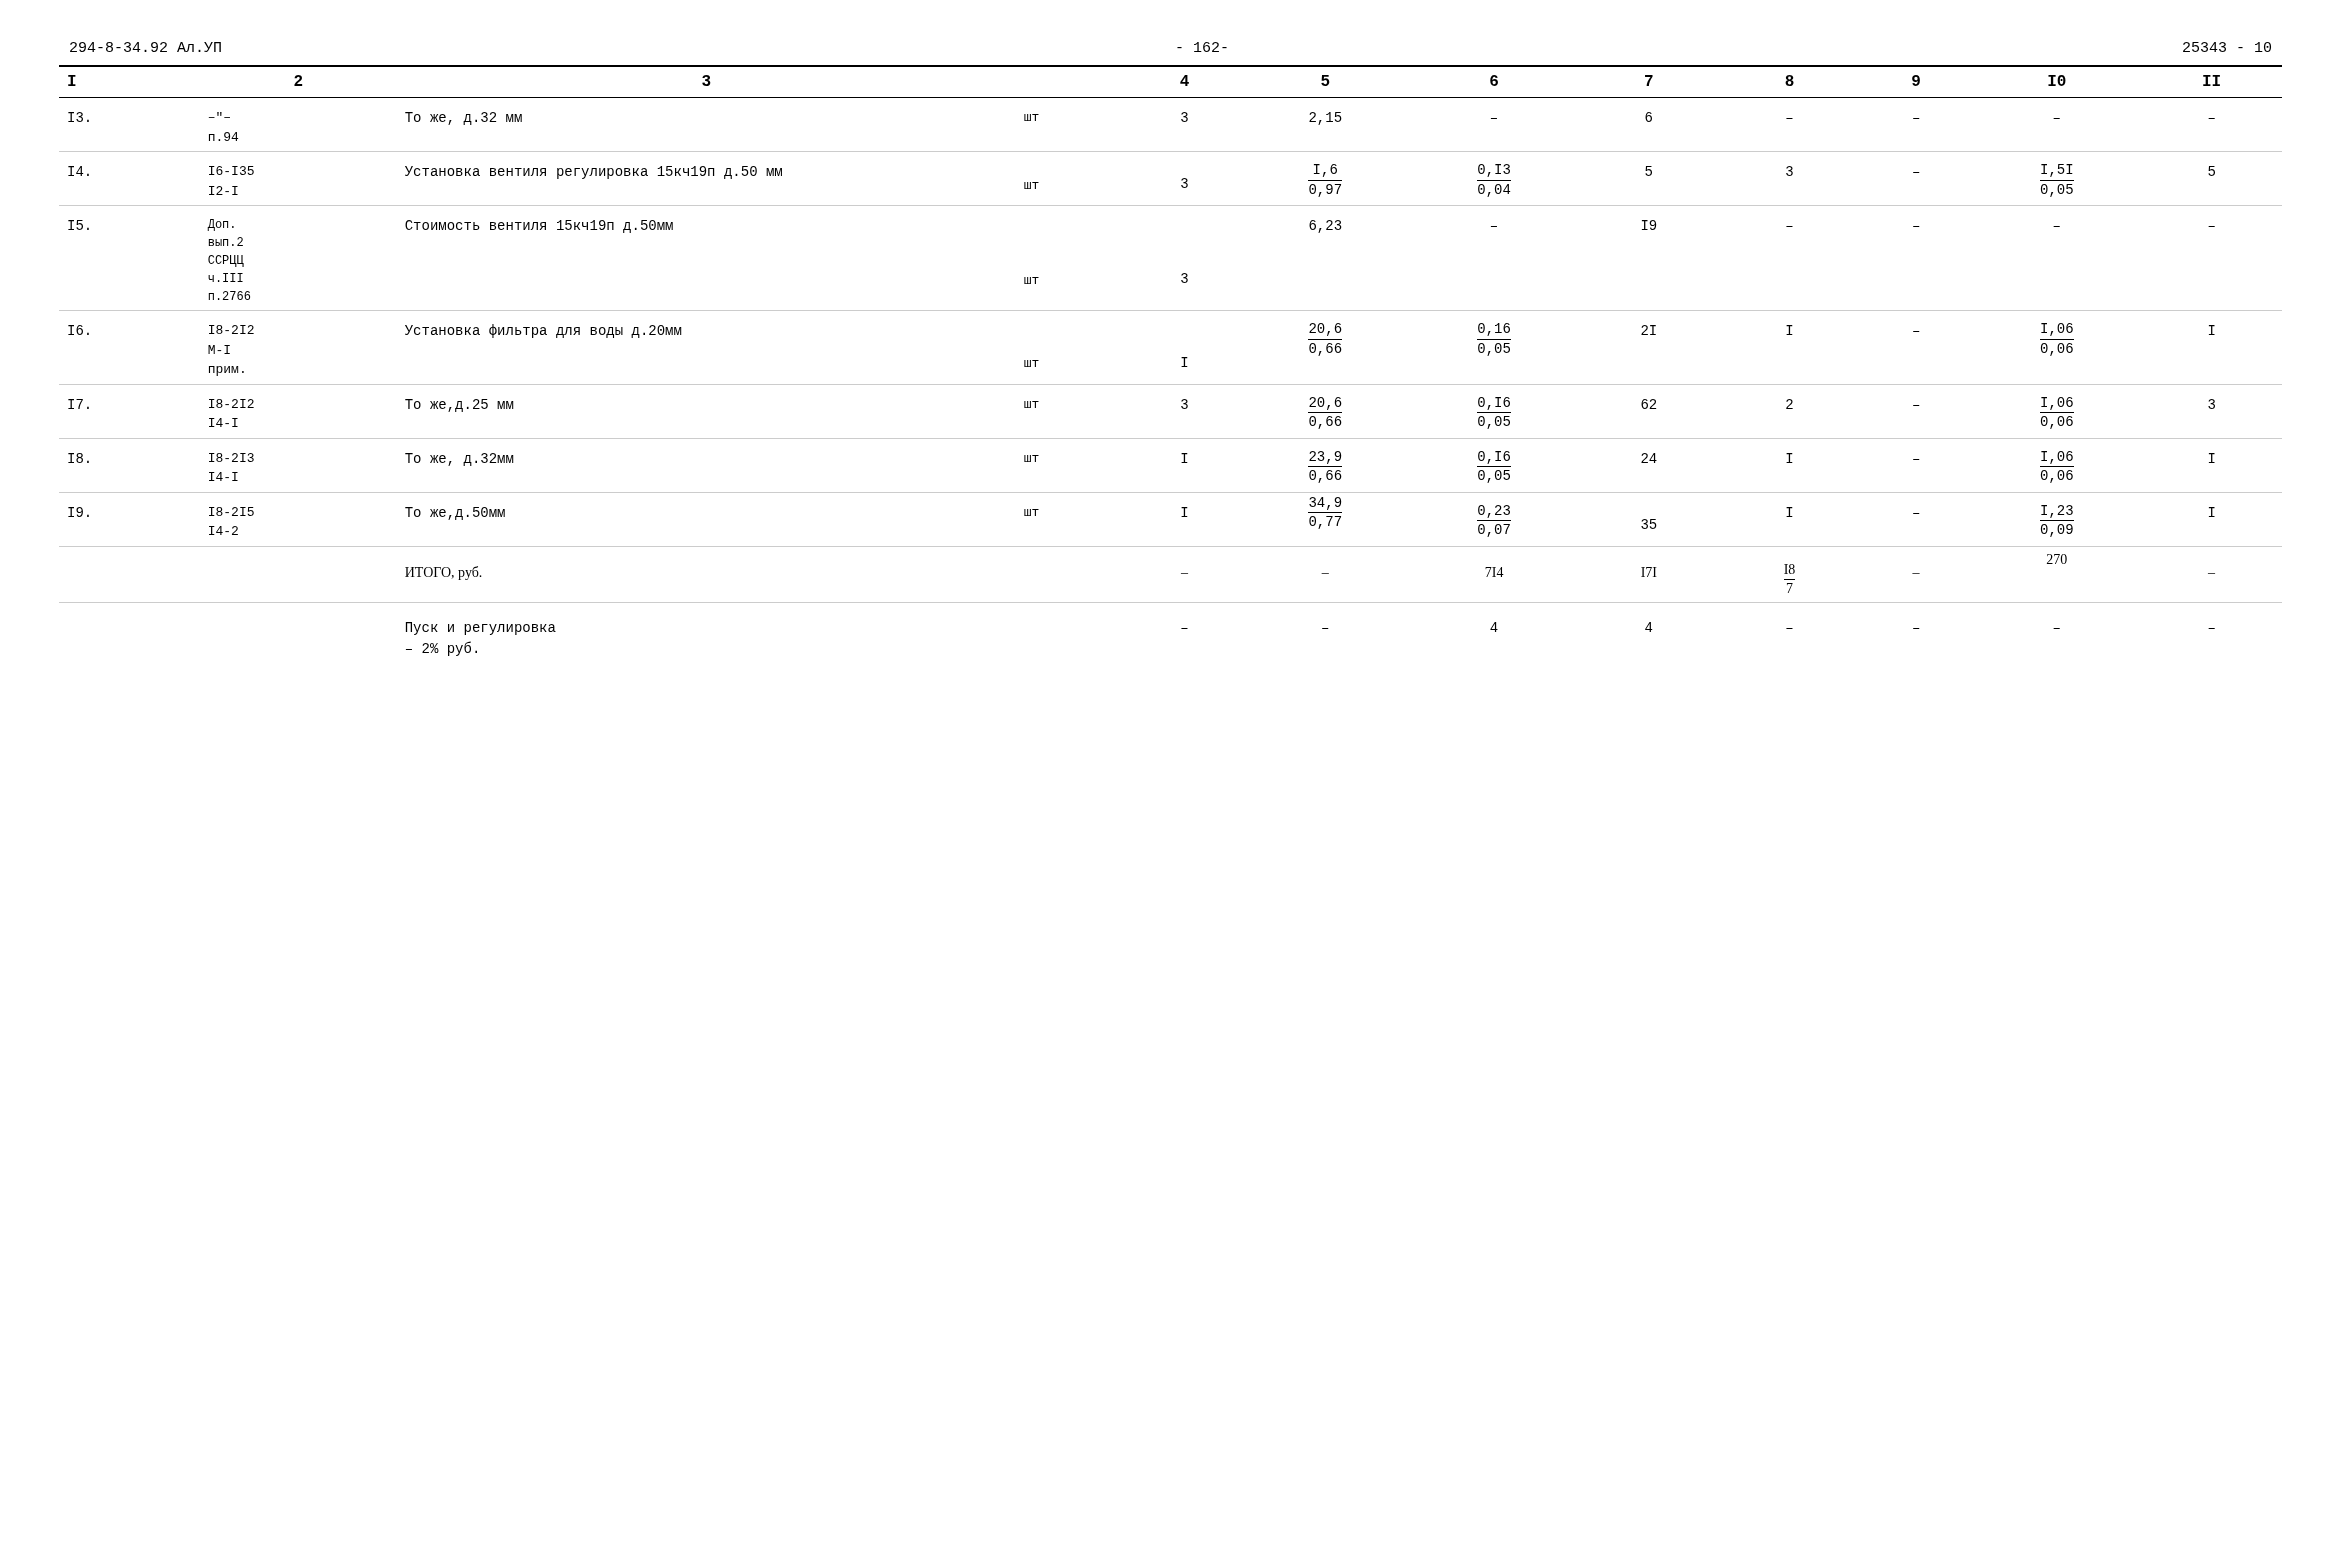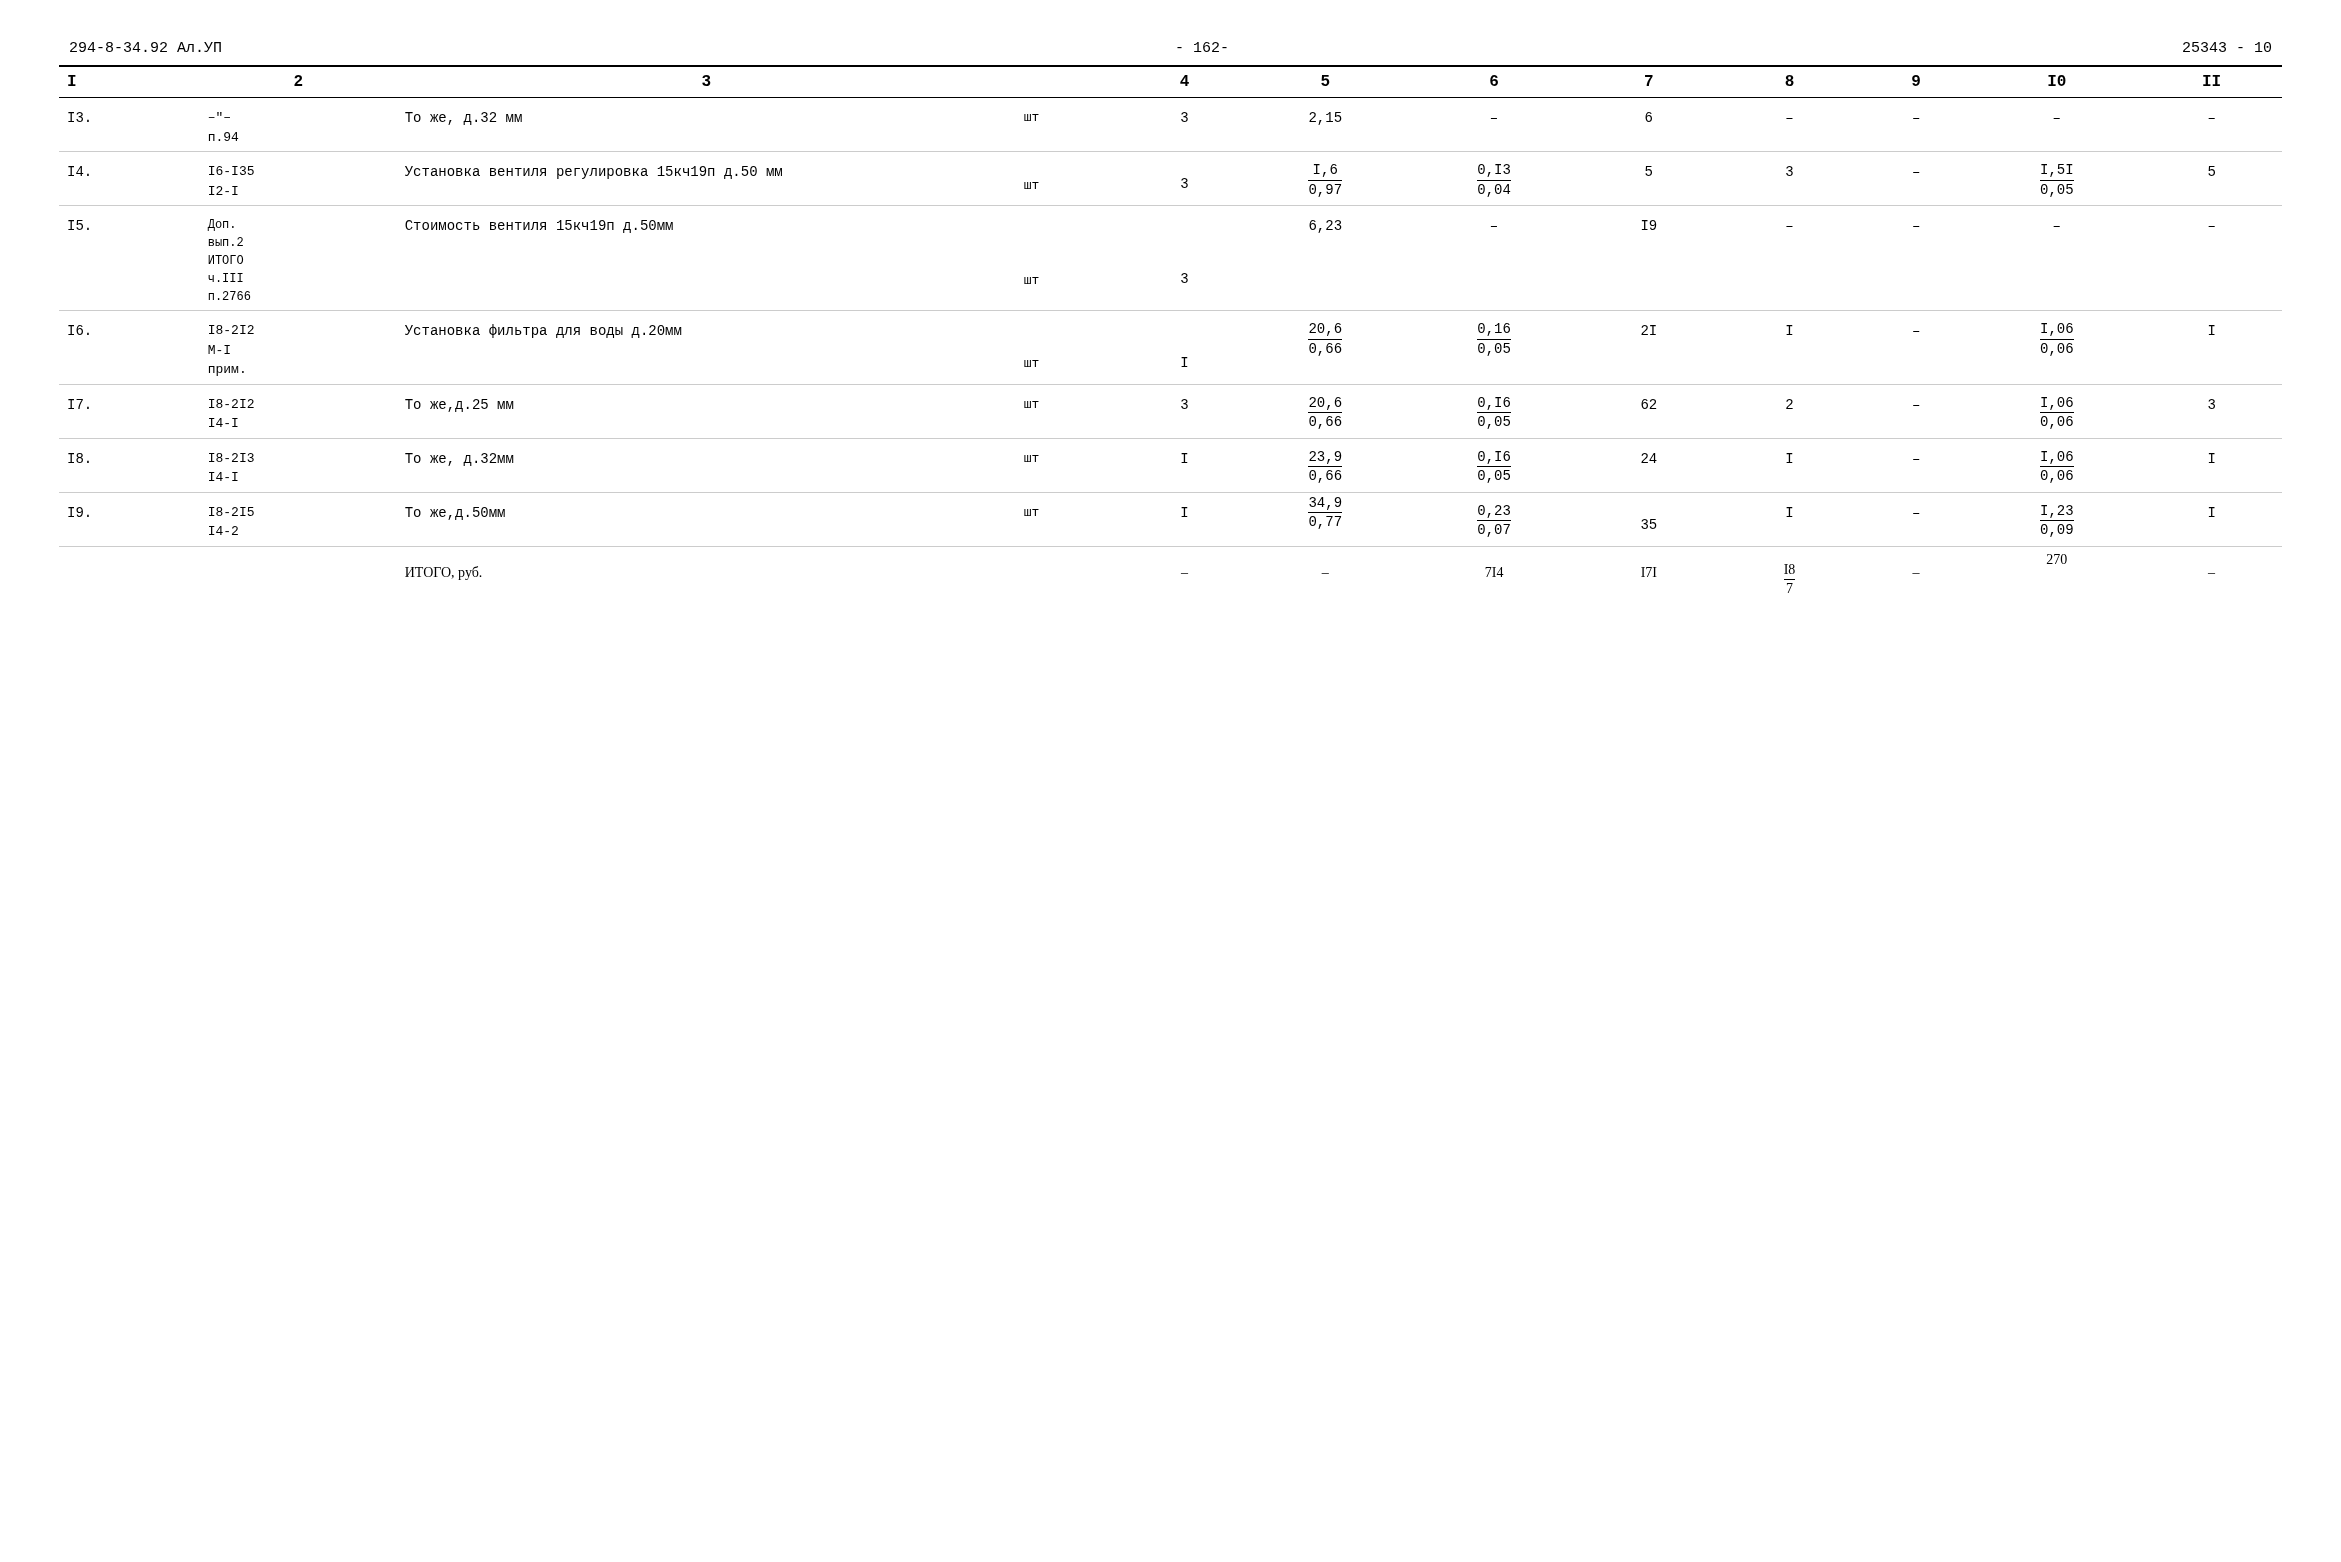--- a/index.html
+++ b/index.html
@@ -169,21 +169,21 @@
           <span class="den">0,05</span>
         </div>
       </td>
       <td class="text-center" style="padding-top:10px;">5</td>
     </tr>
 
     <tr style="border-top:1px solid #ccc;">
       <td style="padding-top:10px;">I5.</td>
       <td style="padding-top:10px; white-space:pre-line; font-size:12px;">Доп.
 вып.2
-ИТОГО
+ССРЦЦ
 ч.III
 п.2766</td>
       <td style="padding-top:10px;">Стоимость вентиля 15кч19п д.50мм</td>
       <td style="vertical-align:bottom; padding-bottom:20px; font-size:13px;">шт</td>
       <td class="text-center" style="vertical-align:bottom; padding-bottom:20px;">3</td>
       <td class="text-center" style="padding-top:10px;">6,23</td>
       <td class="text-center" style="padding-top:10px;">–</td>
       <td class="text-center" style="padding-top:10px;">I9</td>
       <td class="text-center" style="padding-top:10px;">–</td>
       <td class="text-center" style="padding-top:10px;">–</td>
@@ -329,15 +329,30 @@
         <div class="fraction">
           <span class="num">I8</span>
           <span class="den">7</span>
         </div>
       </td>
       <td class="text-center" style="padding-top:15px;">–</td>
       <td class="text-center" style="padding-top:2px;">270</td>
       <td class="text-center" style="padding-top:15px;">–</td>
     </tr>
 
+    <tr class="pusk-row" style="border-top:1px solid #ccc;">
+      <td></td>
+      <td></td>
+      <td style="padding-top:15px; white-space:pre-line;">Пуск и регулировка
+– 2%    руб.</td>
+      <td></td>
+      <td class="text-center" style="padding-top:15px;">–</td>
+      <td class="text-center" style="padding-top:15px;">–</td>
+      <td class="text-center" style="padding-top:15px;">4</td>
+      <td class="text-center" style="padding-top:15px;">4</td>
+      <td class="text-center" style="padding-top:15px;">–</td>
+      <td class="text-center" style="padding-top:15px;">–</td>
+      <td class="text-center" style="padding-top:15px;">–</td>
+      <td class="text-center" style="padding-top:15px;">–</td>
+    </tr>
   </tbody>
 </table>
 
 
 </body></html>

